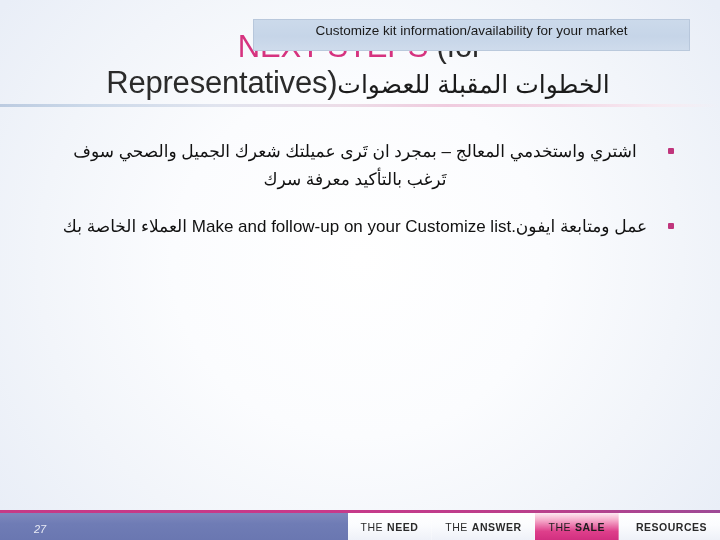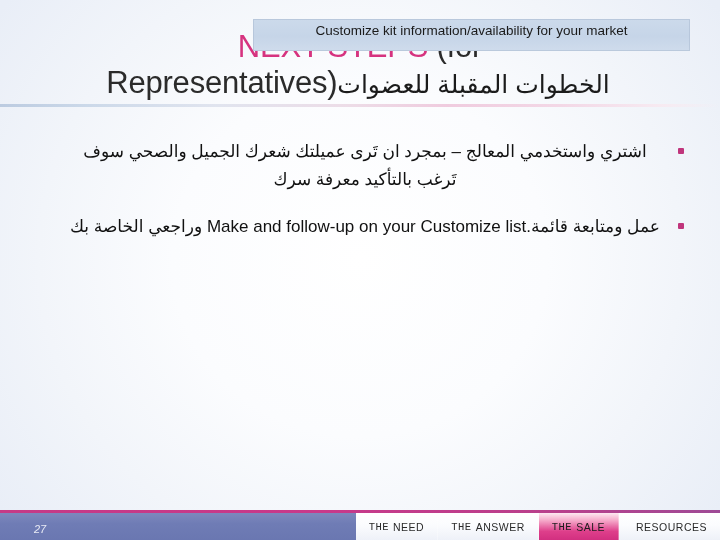--- a/index.html
+++ b/index.html
@@ -74,21 +74,21 @@
     background: linear-gradient(90deg,
         #b9c9df 0%, #c9d7e8 12%, #dfe3ee 30%,
         #ecdbe6 48%, #efc9dd 62%, #f3d6e5 78%,
         #f7eaf1 92%, rgba(255,255,255,0) 100%);
     opacity: 0.95;
   }
 
   
   #body {
     position: absolute;
-    left: 64px;
+    left: 54px;
     top: 138px;
     width: 620px;
     direction: rtl;
   }
   .bullet-row {
     display: flex;
     flex-direction: row;
     align-items: flex-start;
     margin-bottom: 20px;
   }
@@ -159,24 +159,23 @@
     padding: 0 13px;
     font-size: 10.5px;
     letter-spacing: 0.5px;
     color: #2a2a2a;
     background: linear-gradient(180deg, #ffffff 0%, #fbfcfe 45%, #eef1f8 100%);
     border-right: 1px solid rgba(255,255,255,0.35);
   }
   .tab .lead {
     font-weight: normal;
     margin-right: 4px;
-    font-family: Liberation Mono, monospace;
   }
   .tab .strong {
-    font-weight: normal;
+    font-weight: bold;
   }
   .tab.active {
     background: linear-gradient(180deg, #fde9f1 0%, #f5a8c9 28%, #de3f8b 68%, #d22f80 100%);
     color: #1d1d1d;
   }
   .tab.last {
     border-right: none;
   }
 </style>
 </head>
@@ -202,21 +201,21 @@
   <div id="body">
 
     <div class="bullet-row">
       <span class="bullet-marker"></span>
       <div class="bullet-text">اشتري واستخدمي المعالج – بمجرد ان تَرى عميلتك شعرك الجميل والصحي سوف تَرغب بالتأكيد معرفة سرك</div>
     </div>
 
 
     <div class="bullet-row">
       <span class="bullet-marker"></span>
-      <div class="bullet-text"><span>عمل ومتابعة قائمة</span><span class="en">Make and follow-up on your Customize list.</span> <span>وراجعي الخاصة بك</span></div>
+      <div class="bullet-text"><span>عمل ومتابعة ايفون</span><span class="en">Make and follow-up on your Customize list.</span> <span>العملاء الخاصة بك</span></div>
     </div>
 
   </div>
 
   <div id="footer-rule"></div>
   <div id="footer-bar"></div>
   <div id="page-number">27</div>
 
   <div id="tabs">
     <div class="tab">

